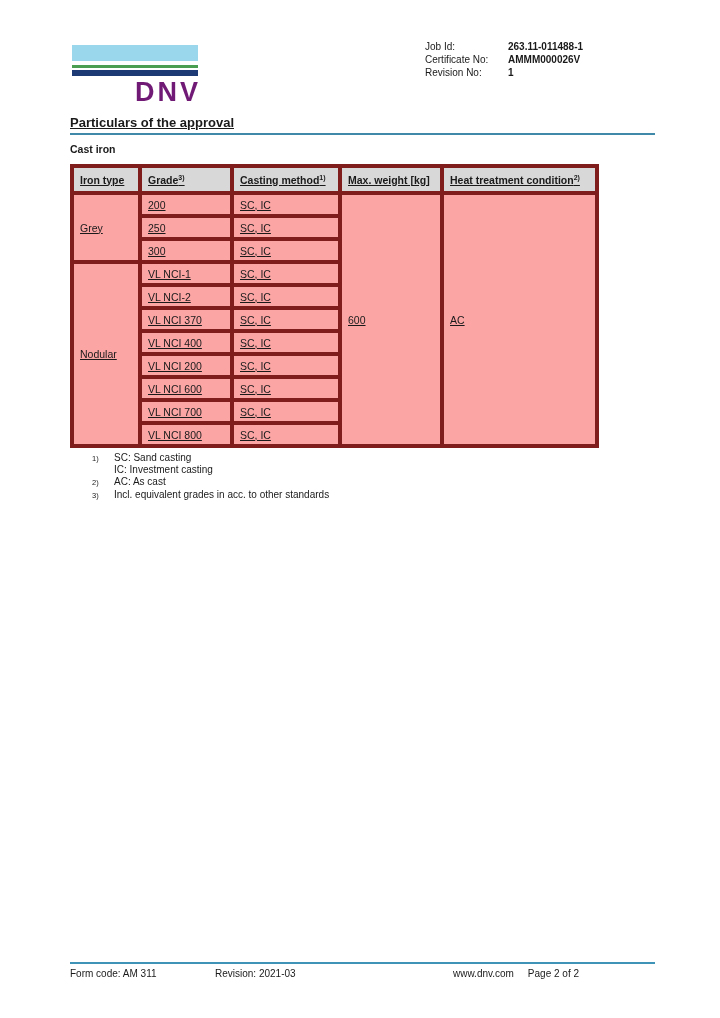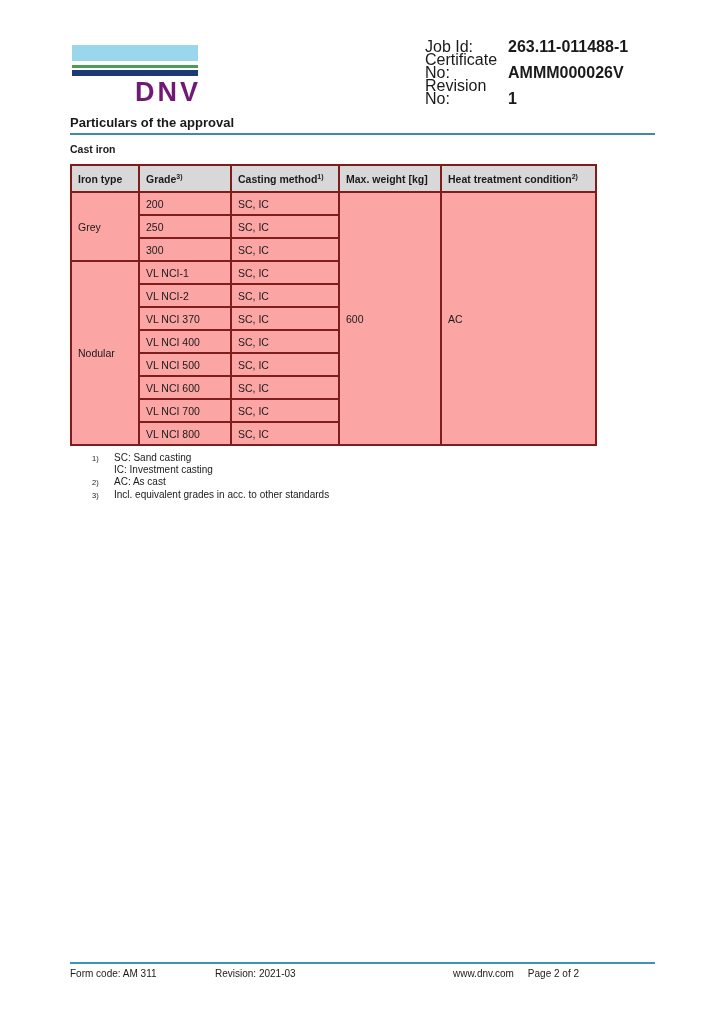--- a/index.html
+++ b/index.html
@@ -26,50 +26,52 @@
     text-align: right;
     font-size: 27px;
     line-height: 1;
     font-weight: 700;
     letter-spacing: 3px;
     margin-right: -3px;
     color: #701a75;
   }
 
   
-  .header-info { position: absolute; left: 425px; top: 40px; font-size: 16px; line-height: 13px; }
+  .header-info { position: absolute; left: 425px; top: 40px; font-size: 10px; line-height: 13px; }
   .hi-label { display: inline-block; width: 83px; font-weight: normal; }
   .hi-value { font-weight: bold; }
 
   
   .section-title {
     position: absolute; left: 70px; top: 115px; width: 585px;
     font-size: 13px; font-weight: bold;
     padding-bottom: 3px;
     border-bottom: 2px solid #4189a8;
+    text-decoration: underline;
   }
   .section-subtitle {
     position: absolute; left: 70px; top: 143px;
     font-size: 10.5px; font-weight: bold;
   }
 
   
   table.approval {
     position: absolute; left: 70px; top: 164px;
     border-collapse: collapse;
     border: 2px solid #000;
     table-layout: fixed;
   }
   table.approval th, table.approval td {
-    border: 2px solid #7f1d1d;
+    border: 4px solid #7f1d1d;
     font-size: 10.5px;
     text-align: left;
     vertical-align: middle;
     padding: 0 6px;
     overflow: hidden;
+    text-decoration: underline;
   }
   table.approval th {
     background: #d8d8d8;
     font-weight: bold;
     height: 27px;
     white-space: nowrap;
   }
   table.approval td { height: 23px; background: #fca5a5; }
   sup.hdr-sup, sup.cell-sup { font-size: 7px; line-height: 0; }
 
@@ -162,21 +164,21 @@
       </tr>
       <tr>
         <td>VL NCI 370</td>
         <td>SC, IC</td>
       </tr>
       <tr>
         <td>VL NCI 400</td>
         <td>SC, IC</td>
       </tr>
       <tr>
-        <td>VL NCI 500</td>
+        <td>VL NCI 200</td>
         <td>SC, IC</td>
       </tr>
       <tr>
         <td>VL NCI 600</td>
         <td>SC, IC</td>
       </tr>
       <tr>
         <td>VL NCI 700</td>
         <td>SC, IC</td>
       </tr>

